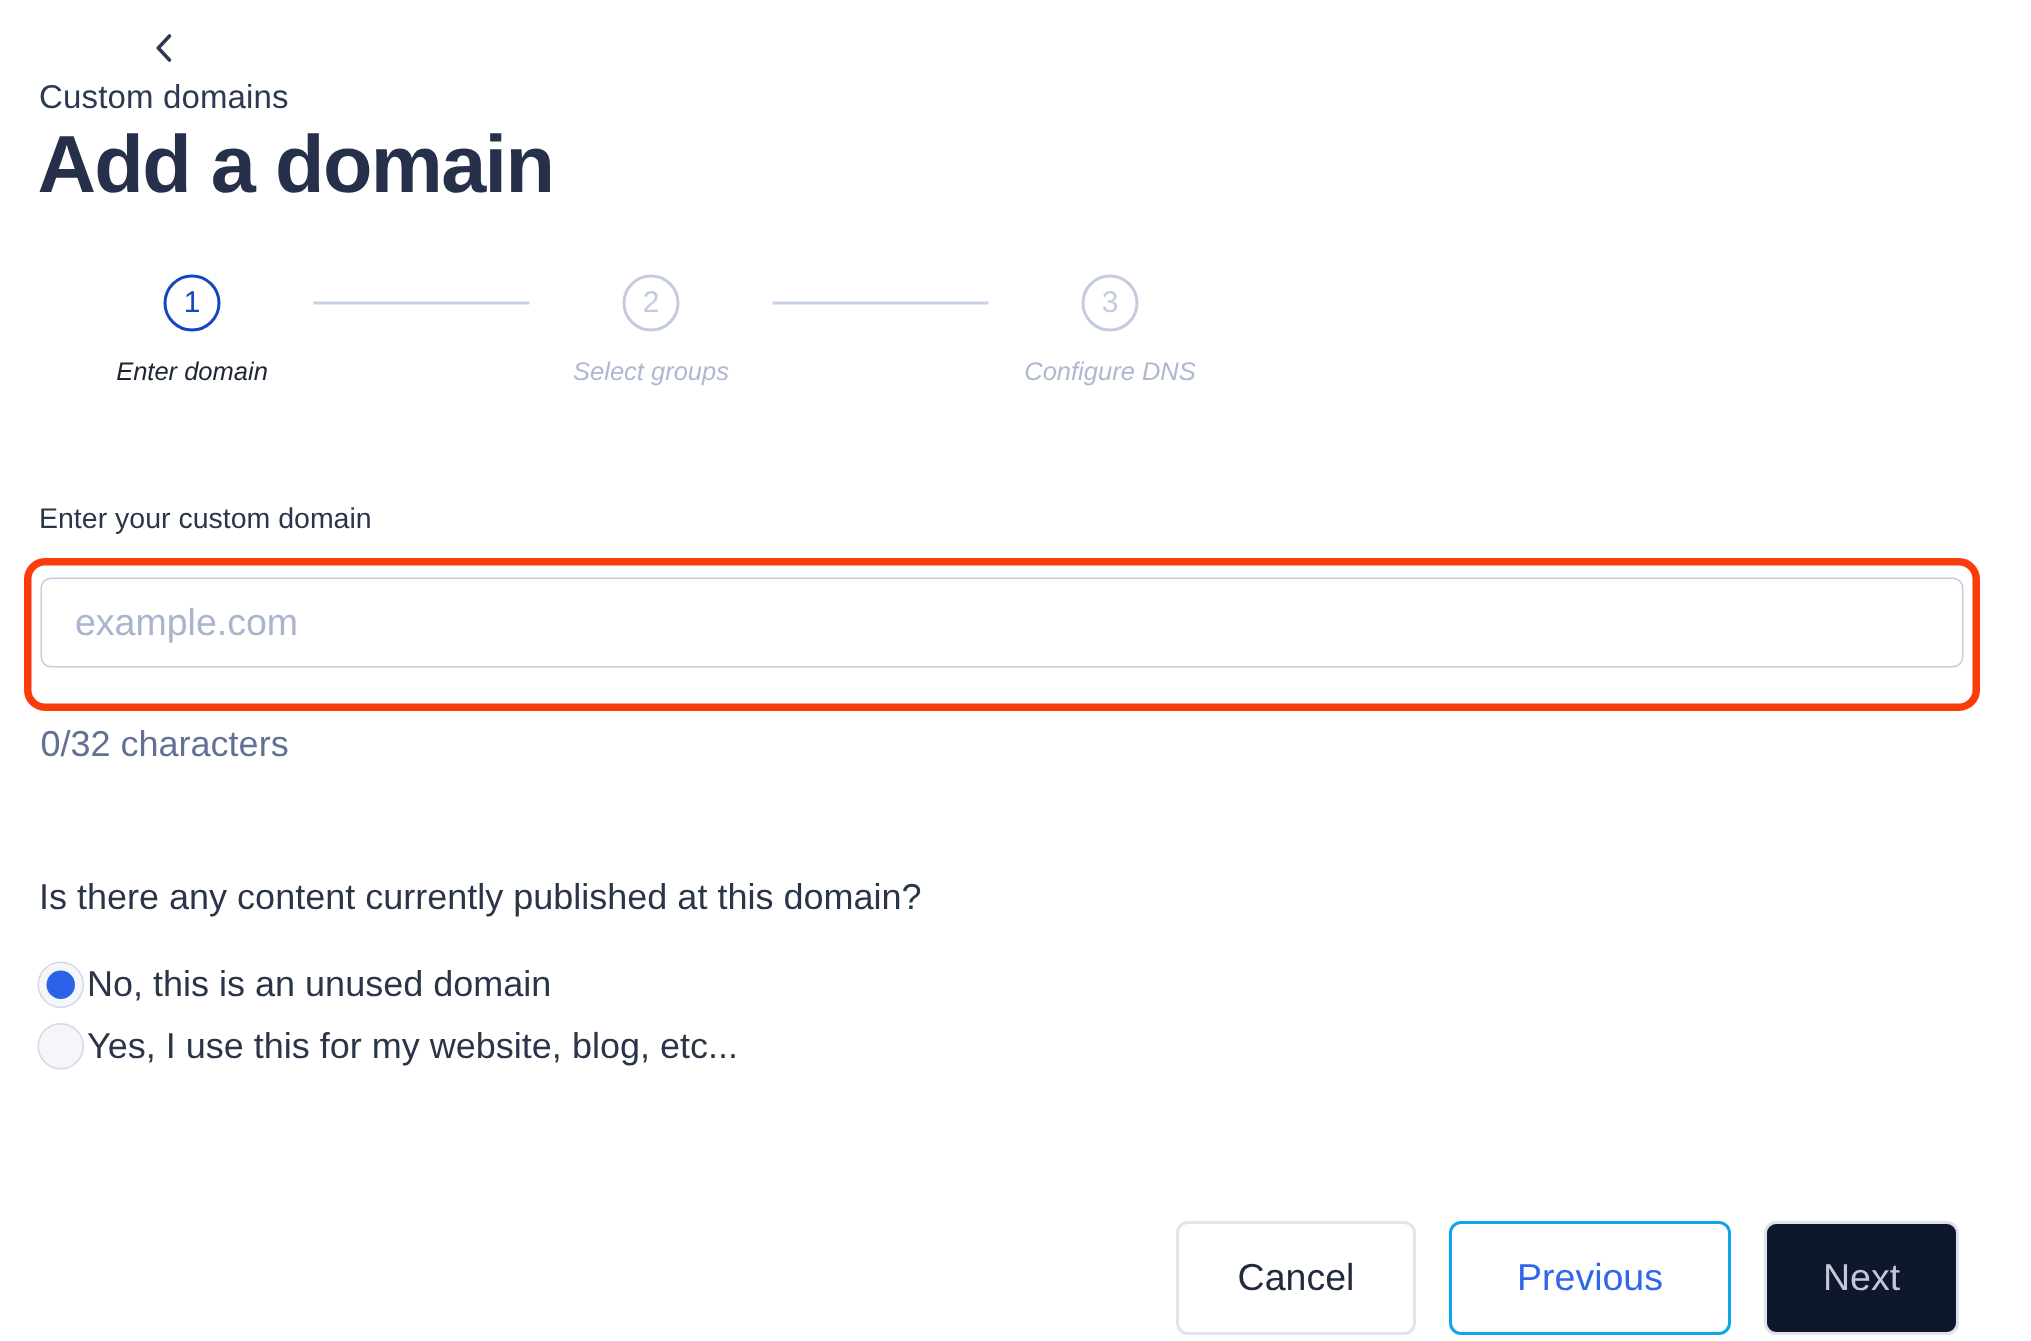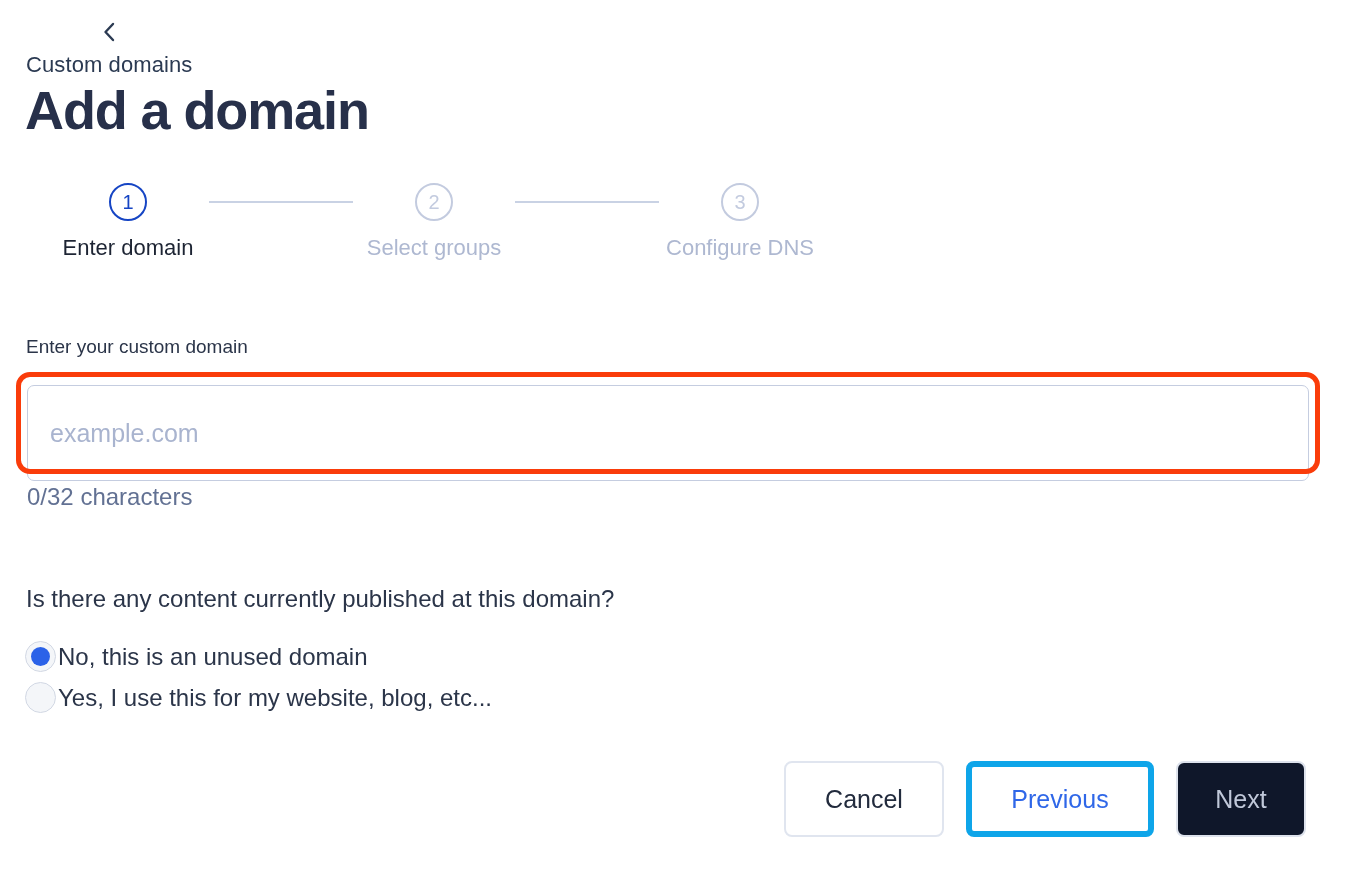--- a/index.html
+++ b/index.html
@@ -90,24 +90,25 @@
     color: #c3cbdf;
     background: #ffffff;
     line-height: 1;
   }
   .step.active .step-circle {
     border-color: #1645c4;
     color: #1645c4;
   }
   .step-label {
     margin-top: 14px;
-    font-size: 22px;
+    font-size: 17px;
     line-height: 26px;
     color: #aeb8d1;
     white-space: nowrap;
+    font-style: italic;
   }
   .step.active .step-label {
     color: #1d2433;
   }
   .step-connector {
     height: 2px;
     width: 144px;
     background: #c9d2e4;
     margin-top: 18px;
     flex: none;
@@ -136,21 +137,21 @@
     border: 5px solid #fa3c0a;
     border-radius: 14px;
     box-sizing: border-box;
     pointer-events: none;
   }
   .domain-input {
     position: absolute;
     left: 11px;
     top: 13px;
     width: 1282px;
-    height: 96px;
+    height: 60px;
     box-sizing: border-box;
     border: 1px solid #c5cde0;
     border-radius: 7px;
     background: #ffffff;
     font-family: "Liberation Sans", sans-serif;
     font-size: 25px;
     color: #2b3549;
     padding: 0 22px;
     outline: none;
   }
@@ -212,21 +213,21 @@
   .radio-text {
     font-size: 24px;
     line-height: 30px;
     color: #2b3549;
   }
 
   
   .footer {
     position: absolute;
     right: 48px;
-    top: 761px;
+    top: 814px;
     display: flex;
     align-items: center;
     gap: 22px;
   }
   .btn {
     font-family: "Liberation Sans", sans-serif;
     font-size: 25px;
     line-height: 1;
     border-radius: 8px;
     box-sizing: border-box;
@@ -238,21 +239,21 @@
     background: #ffffff;
     white-space: nowrap;
   }
   .btn-cancel {
     width: 160px;
     border: 2px solid #e0e5ef;
     color: #222b3d;
   }
   .btn-previous {
     width: 188px;
-    border: 6px solid #0ea5e9;
+    border: 2px solid #0ea5e9;
     color: #2f67e8;
   }
   .btn-next {
     width: 130px;
     border: 2px solid #dde2ec;
     background: #0f172a;
     color: #c0c8d9;
     cursor: default;
   }
 </style>

